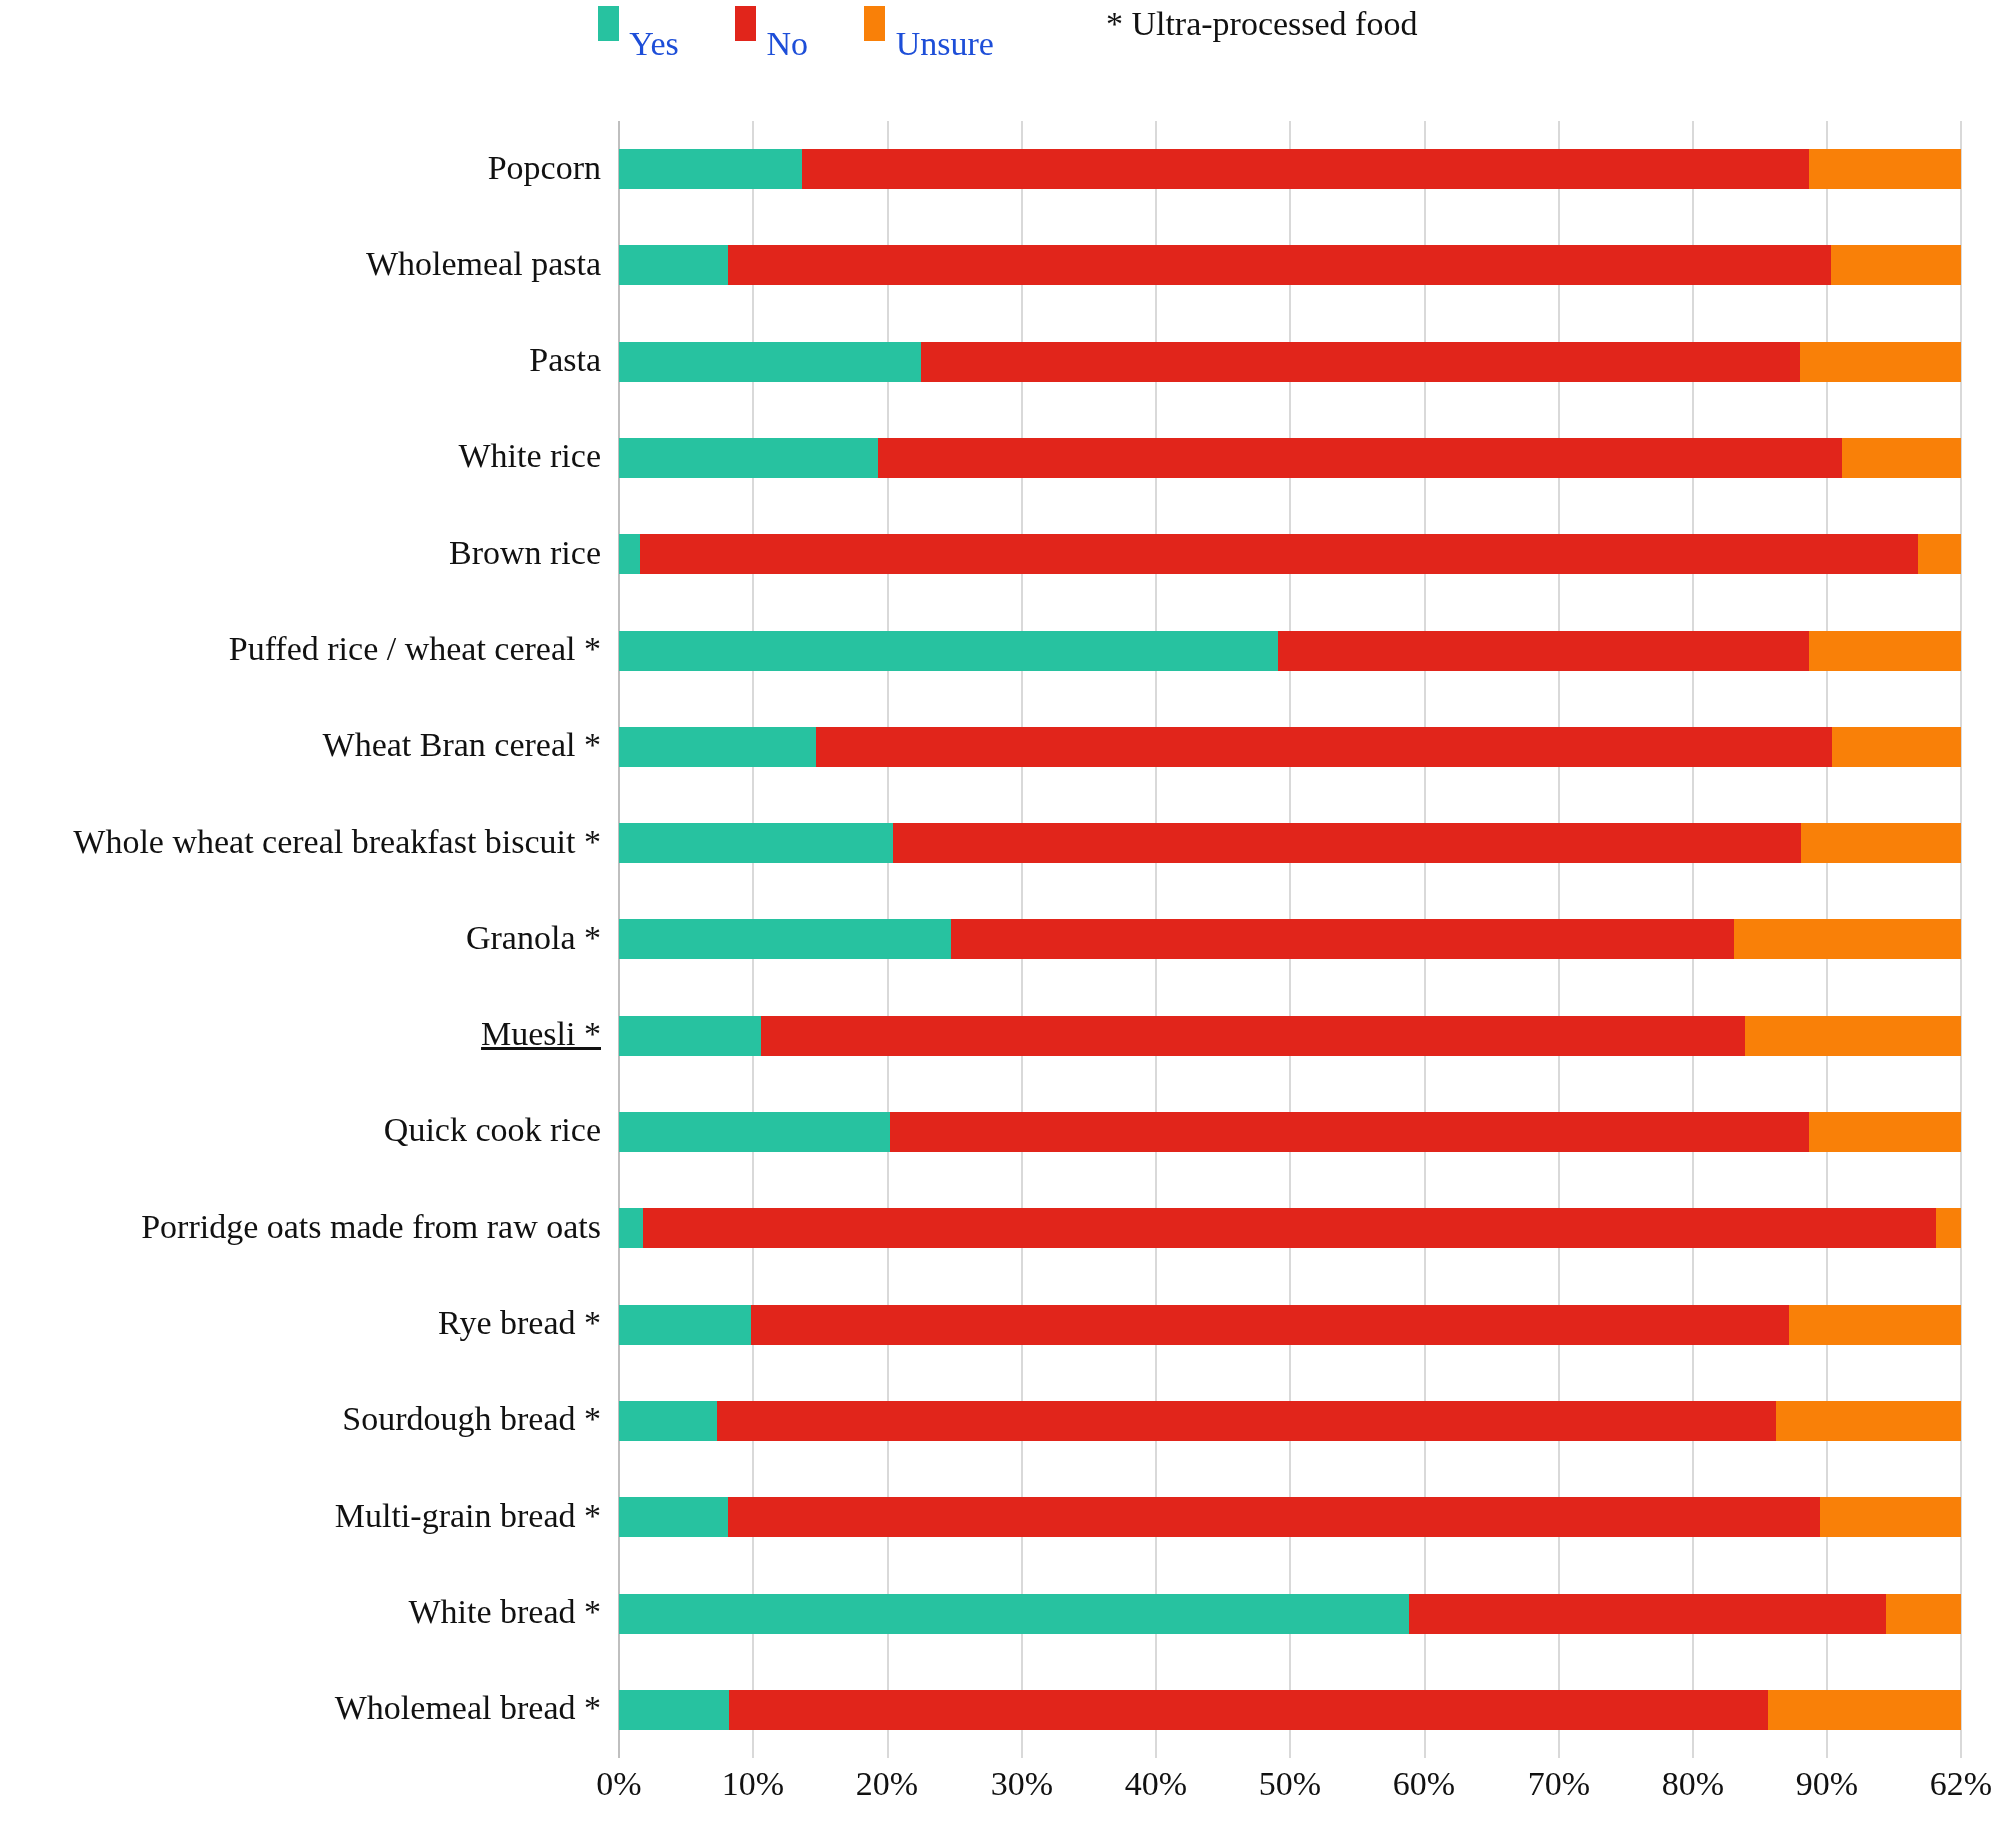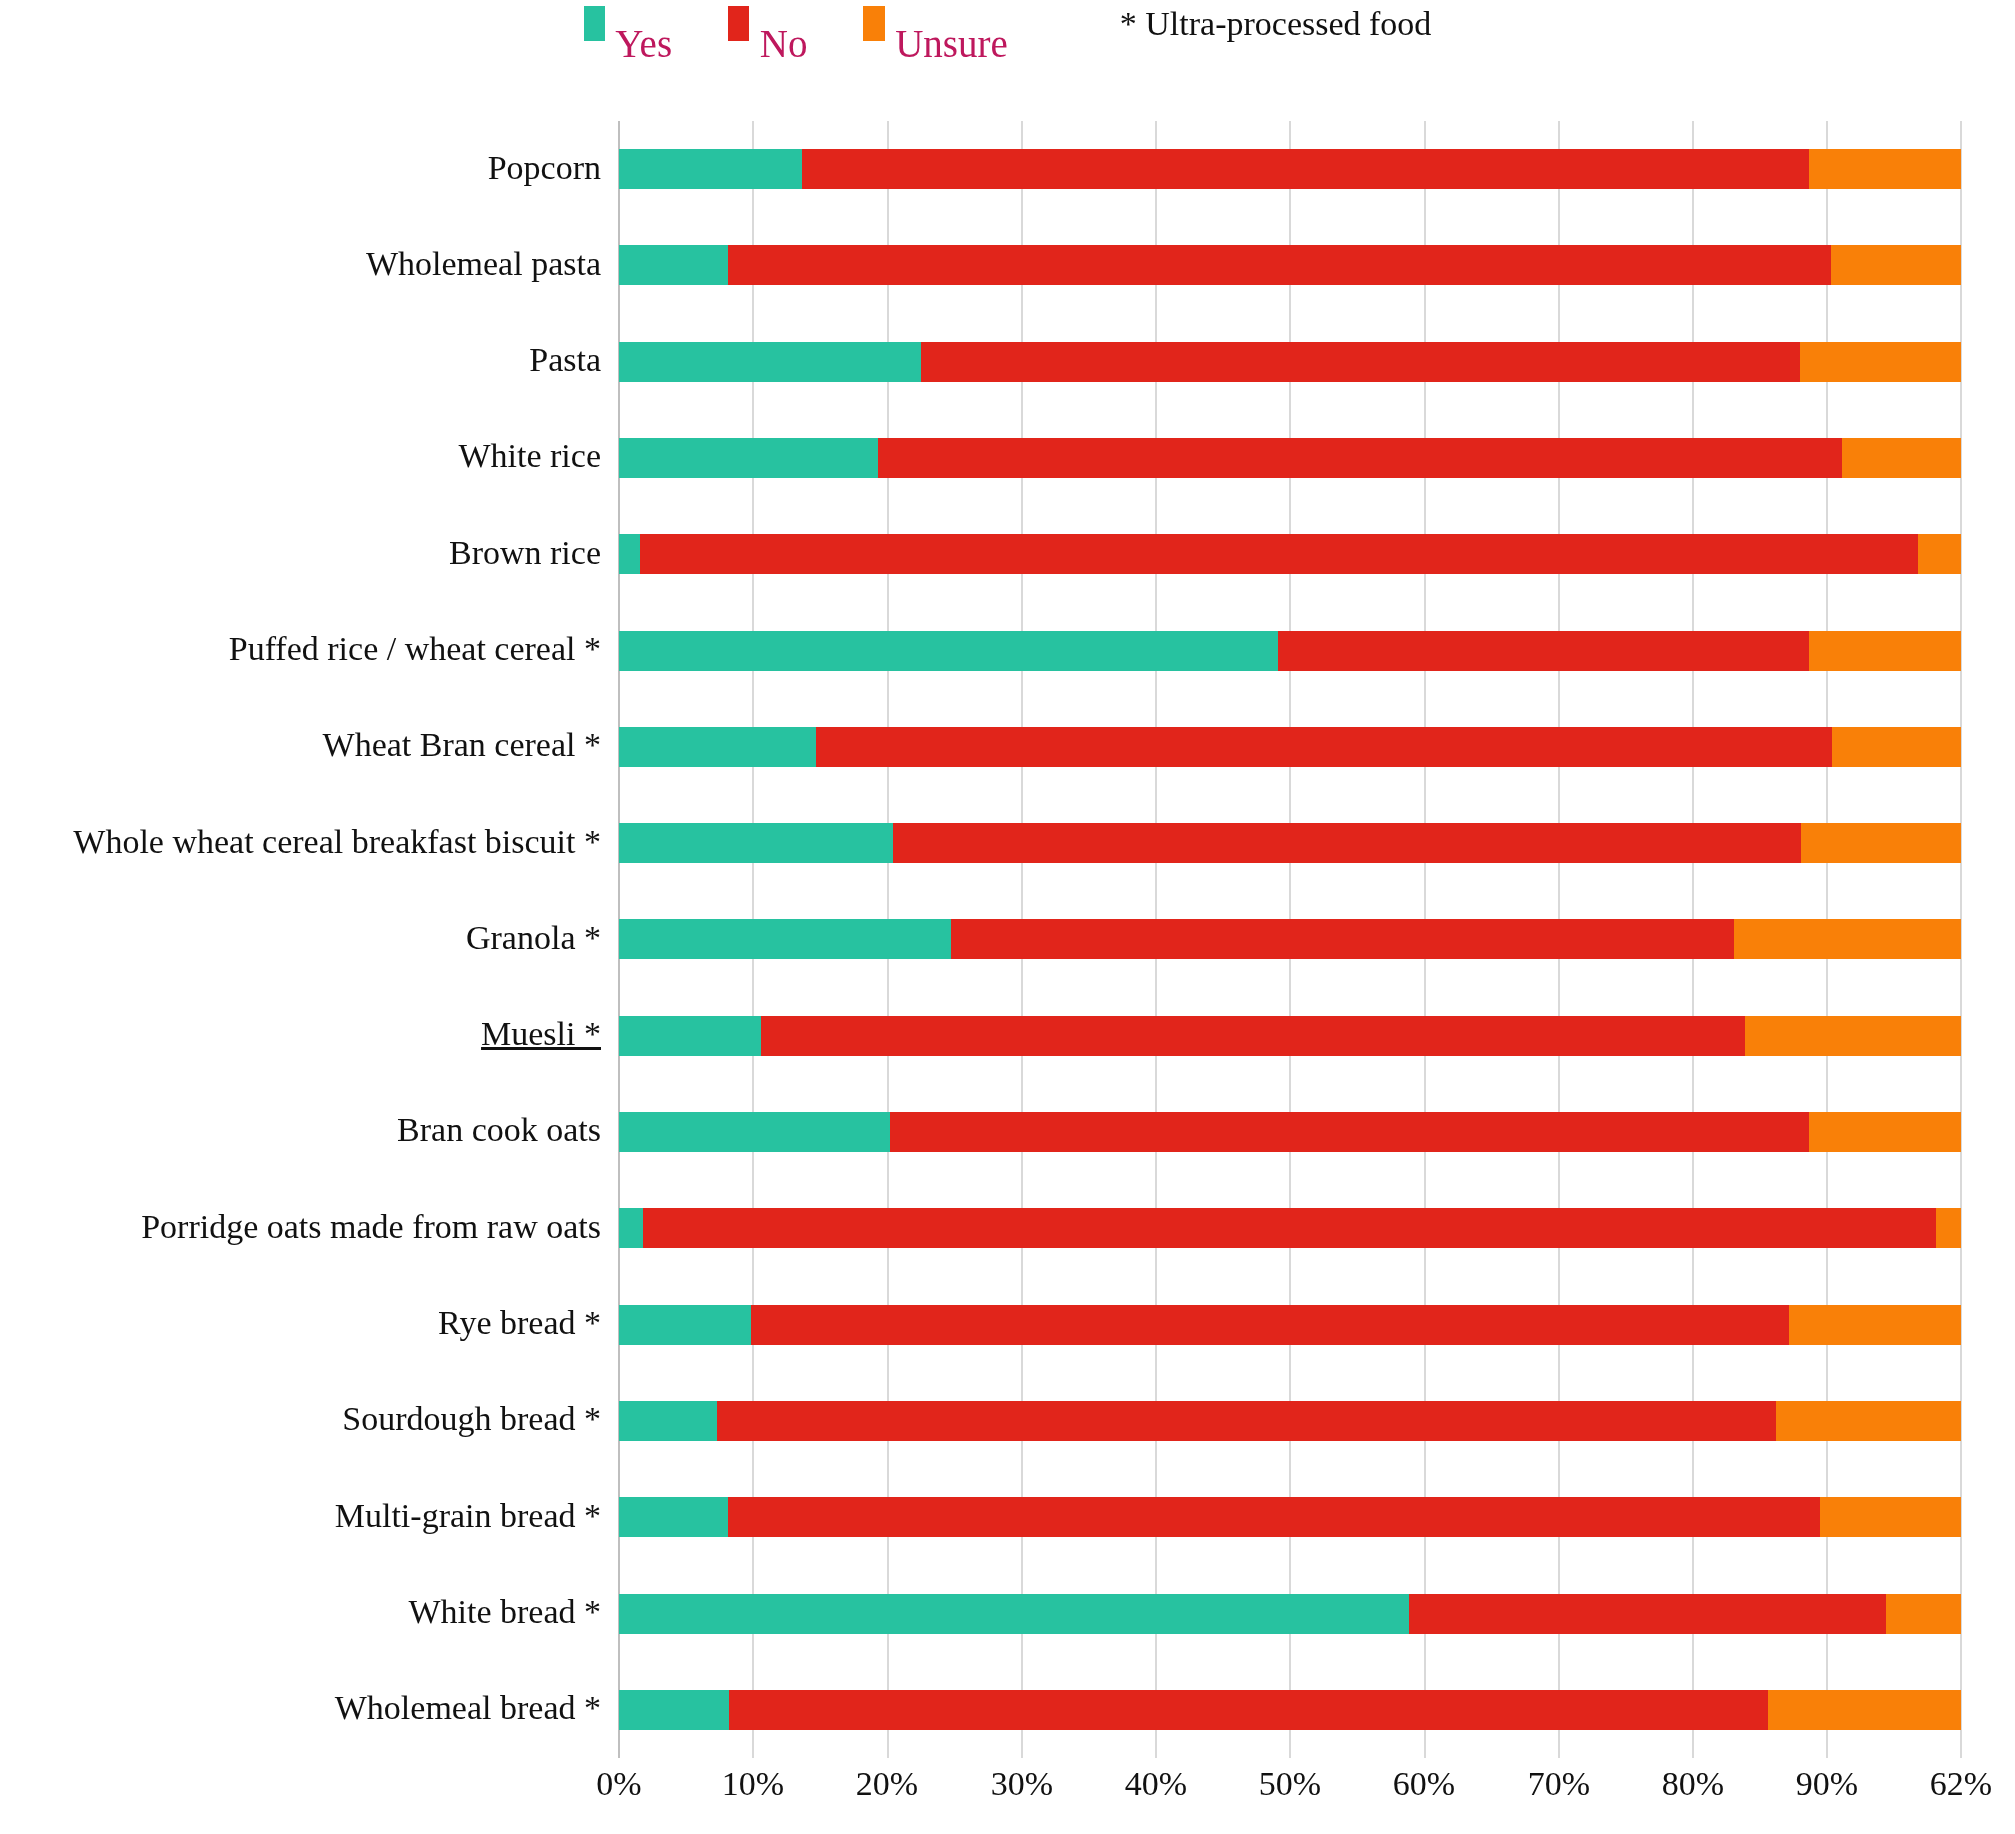--- a/index.html
+++ b/index.html
@@ -11,21 +11,21 @@
 
   
   #legend{
     position:absolute;left:0;top:0;width:2015px;height:47px;
     display:flex;align-items:center;justify-content:center;
     gap:0px;
   }
   .legend-item{display:flex;align-items:center;margin-right:56px;}
   .legend-item:last-child{margin-right:0;}
   .legend-swatch{width:21.4px;height:35px;margin-right:10.3px;display:inline-block;}
-  .legend-label{font-size:39px;color:#be185d;line-height:1;letter-spacing:0px;margin-top:40px;}
+  .legend-label{font-size:34px;color:#1d4ed8;line-height:1;letter-spacing:0px;margin-top:40px;}
   .legend-note{font-size:34px;color:#111;line-height:1;margin-left:56px;}
 
   
   #plot-area{
     position:absolute;
     left:619px;top:121px;
     width:1342px;height:1637px;
   }
   
   .gridline{
@@ -90,21 +90,21 @@
       <div class="cat-label" style="top: 29.5px;">Popcorn</div>
       <div class="cat-label" style="top: 126px;">Wholemeal pasta</div>
       <div class="cat-label" style="top: 222px;">Pasta</div>
       <div class="cat-label" style="top: 318px;">White rice</div>
       <div class="cat-label" style="top: 415px;">Brown rice</div>
       <div class="cat-label" style="top: 511px;">Puffed rice / wheat cereal *</div>
       <div class="cat-label" style="top: 607px;">Wheat Bran cereal *</div>
       <div class="cat-label" style="top: 704px;">Whole wheat cereal breakfast biscuit *</div>
       <div class="cat-label" style="top: 800px;">Granola *</div>
       <div class="cat-label" style="top: 896px; text-decoration: underline;">Muesli *</div>
-      <div class="cat-label" style="top: 992px;">Bran cook oats</div>
+      <div class="cat-label" style="top: 992px;">Quick cook rice</div>
       <div class="cat-label" style="top: 1089px;">Porridge oats made from raw oats</div>
       <div class="cat-label" style="top: 1185px;">Rye bread *</div>
       <div class="cat-label" style="top: 1281px; margin-left: 6px;">Sourdough bread *</div>
       <div class="cat-label" style="top: 1378px;">Multi-grain bread *</div>
       <div class="cat-label" style="top: 1474px;">White bread *</div>
       <div class="cat-label" style="top: 1570px;">Wholemeal bread *</div>
     </div>
 
   <div id="plot-area">
     <div id="gridlines">

